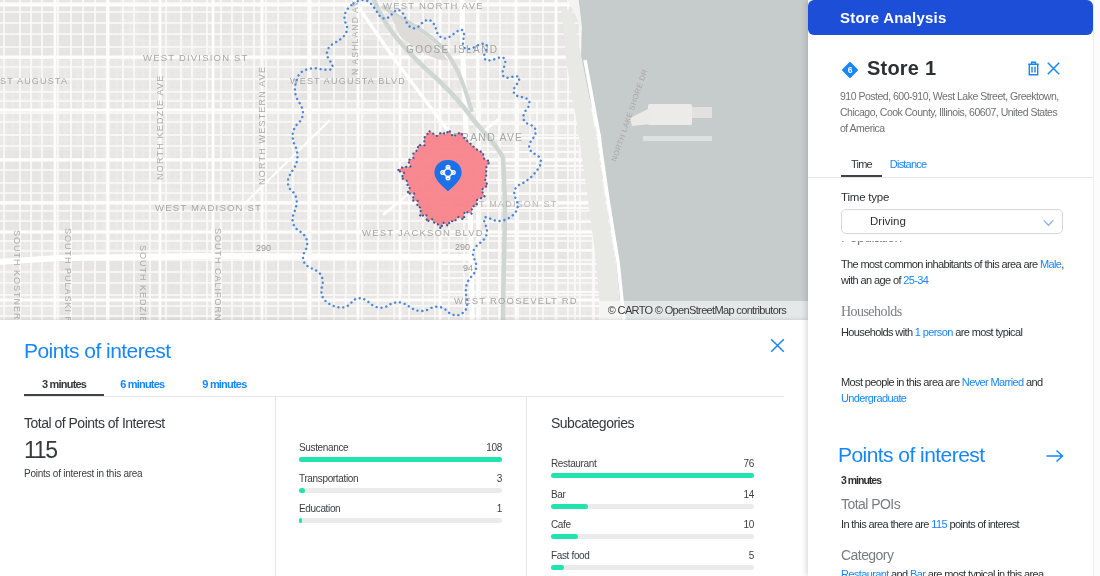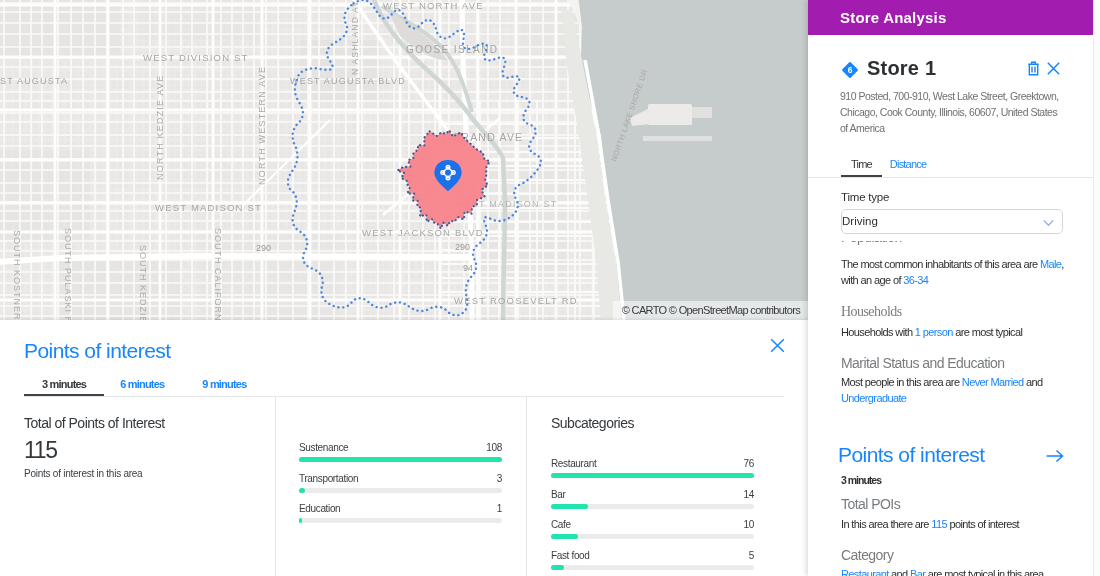--- a/index.html
+++ b/index.html
@@ -1,17 +1,17 @@
 <!DOCTYPE html>
 <html><head><meta charset="utf-8"><style>
 * { margin:0; padding:0; box-sizing:border-box; }
 body { font-family:"Liberation Sans", sans-serif; width:1100px; height:576px; overflow:hidden; background:#fff; }
 .stage { position:relative; width:1100px; height:532px; }
 .map { position:absolute; left:0; top:0; width:808px; height:320px; overflow:hidden; }
-.attr { position:absolute; right:0; bottom:0; padding:3px 8px 4px 9px; background:rgba(255,255,255,0.55); font-size:11px; letter-spacing:-0.65px; color:#3a3a3a; }
+.attr { position:absolute; right:0; bottom:0; padding:3px 22px 4px 9px; background:rgba(255,255,255,0.55); font-size:11px; letter-spacing:-0.65px; color:#3a3a3a; }
 
 
 .card { position:absolute; left:10px; top:14px; width:136px; height:204px; background:#fff; border-radius:4px; box-shadow:0 2px 6px rgba(0,0,0,0.28); }
 .card h3 { font-size:13px; font-weight:400; color:#383d42; padding:11px 13px 0; letter-spacing:0.3px; }
 .card .divider { position:absolute; left:0; right:0; top:150px; height:1px; background:#ececec; }
 .card .rel { position:absolute; left:13px; top:157px; font-size:13px; color:#2f3438; }
 .card .grad { position:absolute; left:13px; right:11px; top:187px; height:4px; background:linear-gradient(90deg, rgba(234,64,79,0.06), rgba(234,64,79,0.5) 48%, #e23240 100%); }
 .card .lohi { position:absolute; left:13px; right:11px; top:196px; font-size:11px; color:#8d9296; display:flex; justify-content:space-between; }
 
 
@@ -27,30 +27,30 @@
 .col h4 { font-size:14px; color:#33383d; font-weight:400; letter-spacing:-0.5px; }
 .big { font-size:23px; color:#33383d; margin-top:10px; line-height:19px; letter-spacing:-1.3px; }
 .sub { font-size:10px; color:#393e42; margin-top:8px; letter-spacing:-0.25px; }
 .rowt { display:flex; justify-content:space-between; font-size:10px; letter-spacing:-0.35px; color:#393e42; margin:11.5px 0 4px; line-height:10px; }
 .row1 .rowt { margin-top:28px;gap:39px; }
 .track { width:203px; height:5px; background:#ebebeb; border-radius:2.5px; }
 .fill { height:5px; background:#21e3ae; border-radius:2.5px; }
 
 
 .side { position:absolute; left:808px; top:0; width:292px; height:576px; background:#fff; box-shadow:-2px 0 5px rgba(0,0,0,0.14); }
-.side .hdr { height:35px; margin-right:7px; background:#a21caf; color:#fff; font-size:15px; font-weight:bold; line-height:35px; padding-left:32px; letter-spacing:0.2px; }
+.side .hdr { height:35px; margin-right:7px; background:#1d4ed8; color:#fff; font-size:15px; font-weight:bold; line-height:35px; padding-left:32px; letter-spacing:0.2px;border-radius:6px; }
 .store { position:absolute; left:33px; top:57px; right:30px; height:26px; }
 .store .name { position:absolute; left:26px; top:0px; font-size:20px; font-weight:bold; color:#2c3032; letter-spacing:0.2px;}
 .addr { position:absolute; left:32px; top:88px; width:226px; font-size:10.5px; letter-spacing:-0.5px; line-height:16px; color:#6e7073; }
 .stabs { position:absolute; left:33px; top:150px; display:flex; font-size:11px; letter-spacing:-0.8px; }
 .stab { padding:8px 10px 4.5px; color:#1785fb; border-bottom:3px solid transparent; }
 .stab.active { color:#33383d; border-bottom-color:#3f4246; }
 .sdiv { position:absolute; left:0; right:7px; top:176.5px; height:1px; background:#e6e6e6; }
 .ttype { position:absolute; left:33px; top:191px; font-size:11.5px; letter-spacing:-0.2px; color:#2c3032; }
-.select { position:absolute; left:33px; top:209px; width:222px; height:25px; border:1px solid #d3d7da; border-radius:5px; font-size:11.5px; color:#2c3032; line-height:23px; padding-left:0; }
+.select { position:absolute; left:33px; top:209px; width:222px; height:25px; border:1px solid #d3d7da; border-radius:5px; font-size:11.5px; color:#2c3032; line-height:23px; padding-left:28px; }
 .select svg { position:absolute; right:8px; top:9px; }
 .scroll { position:absolute; left:0; top:240px; right:0; bottom:0; overflow:hidden; }
 .ghead { font-size:14px; color:#797d80; font-weight:400; letter-spacing:-0.55px; }
 .body12 { font-size:11px; letter-spacing:-0.62px; color:#2c3032; line-height:16px; }
 .blue { color:#1785fb; }
 .poi-h { font-size:21px; color:#1785fb; font-weight:500; letter-spacing:-0.55px; }
 </style></head>
 <body>
 <div class="stage">
 
@@ -260,43 +260,42 @@
       </svg>
       <div class="name">Store 1</div>
       <svg width="13" height="15" viewBox="0 0 13 15" style="position:absolute; right:30px; top:4px;">
         <path d="M1.2 3.2 H11.8 M4.6 3 V1.2 H8.4 V3 M2.3 3.4 V13.8 H10.7 V3.4 M5 5.8 V11.5 M8 5.8 V11.5" fill="none" stroke="#1785fb" stroke-width="1.4"></path>
       </svg>
       <svg width="13" height="13" viewBox="0 0 13 13" style="position:absolute; right:10px; top:5px;">
         <path d="M0.8 0.8 L12.2 12.2 M12.2 0.8 L0.8 12.2" stroke="#1785fb" stroke-width="1.5"></path>
       </svg>
     </div>
 
-    <div class="addr">910 Posted, 700-910, West Lake Street, Greektown, Chicago, Cook County, Illinois, 60607, United States of America</div>
+    <div class="addr">910 Posted, 600-910, West Lake Street, Greektown, Chicago, Cook County, Illinois, 60607, United States of America</div>
 
     <div class="stabs">
       <div class="stab active">Time</div>
       <div class="stab" style="padding-left:8px;">Distance</div>
     </div>
     <div class="sdiv"></div>
 
     <div class="ttype">Time type</div>
     <div class="select">Driving
       <svg width="11" height="8" viewBox="0 0 11 8">
           <path d="M0.8 1.4 L5.5 6.2 L10.2 1.4" fill="none" stroke="#8ab0e8" stroke-width="1.3"></path>
         </svg>
     </div>
 
     <div class="scroll">
       <div style="position:absolute; left:33px; top:1px; height:7px; overflow:hidden;">
           <div class="ghead" style="margin-top:-12px;">Population</div>
         </div>
-      <div class="body12" style="position:absolute; left:33px; top:16px; width:232px;">The most common inhabitants of this area are <span class="blue">Male</span>, with an age of <span class="blue">36-34</span></div>
+      <div class="body12" style="position:absolute; left:33px; top:16px; width:232px;">The most common inhabitants of this area are <span class="blue">Male</span>, with an age of <span class="blue">25-34</span></div>
       <div class="ghead" style="position:absolute; left:33px; top:64px;font-family:Liberation Serif, serif;">Households</div>
       <div class="body12" style="position:absolute; left:33px; top:84px;">Households with <span class="blue">1 person</span> are most typical</div>
-      <div class="ghead" style="position:absolute; left:33px; top:115px;">Marital Status and Education</div>
       <div class="body12" style="position:absolute; left:33px; top:134px; width:238px;">Most people in this area are <span class="blue">Never Married</span> and <span class="blue">Undergraduate</span></div>
 
       <div class="poi-h" style="position:absolute; left:30px; top:203px;">Points of interest</div>
       <svg width="18" height="14" viewBox="0 0 18 14" style="position:absolute; left:238px; top:209px;">
           <path d="M0.5 7 H16 M10.5 1.5 L16.5 7 L10.5 12.5" fill="none" stroke="#1785fb" stroke-width="1.5"></path>
         </svg>
       <div style="position:absolute; left:33px; top:234px; font-size:10.5px; letter-spacing:-1px; font-weight:bold; color:#2c3032;">3 minutes</div>
       <div class="ghead" style="position:absolute; left:33px; top:256px;">Total POIs</div>
       <div class="body12" style="position:absolute; left:33px; top:276px;">In this area there are <span class="blue">115</span> points of interest</div>
       <div class="ghead" style="position:absolute; left:33px; top:307px;">Category</div>

